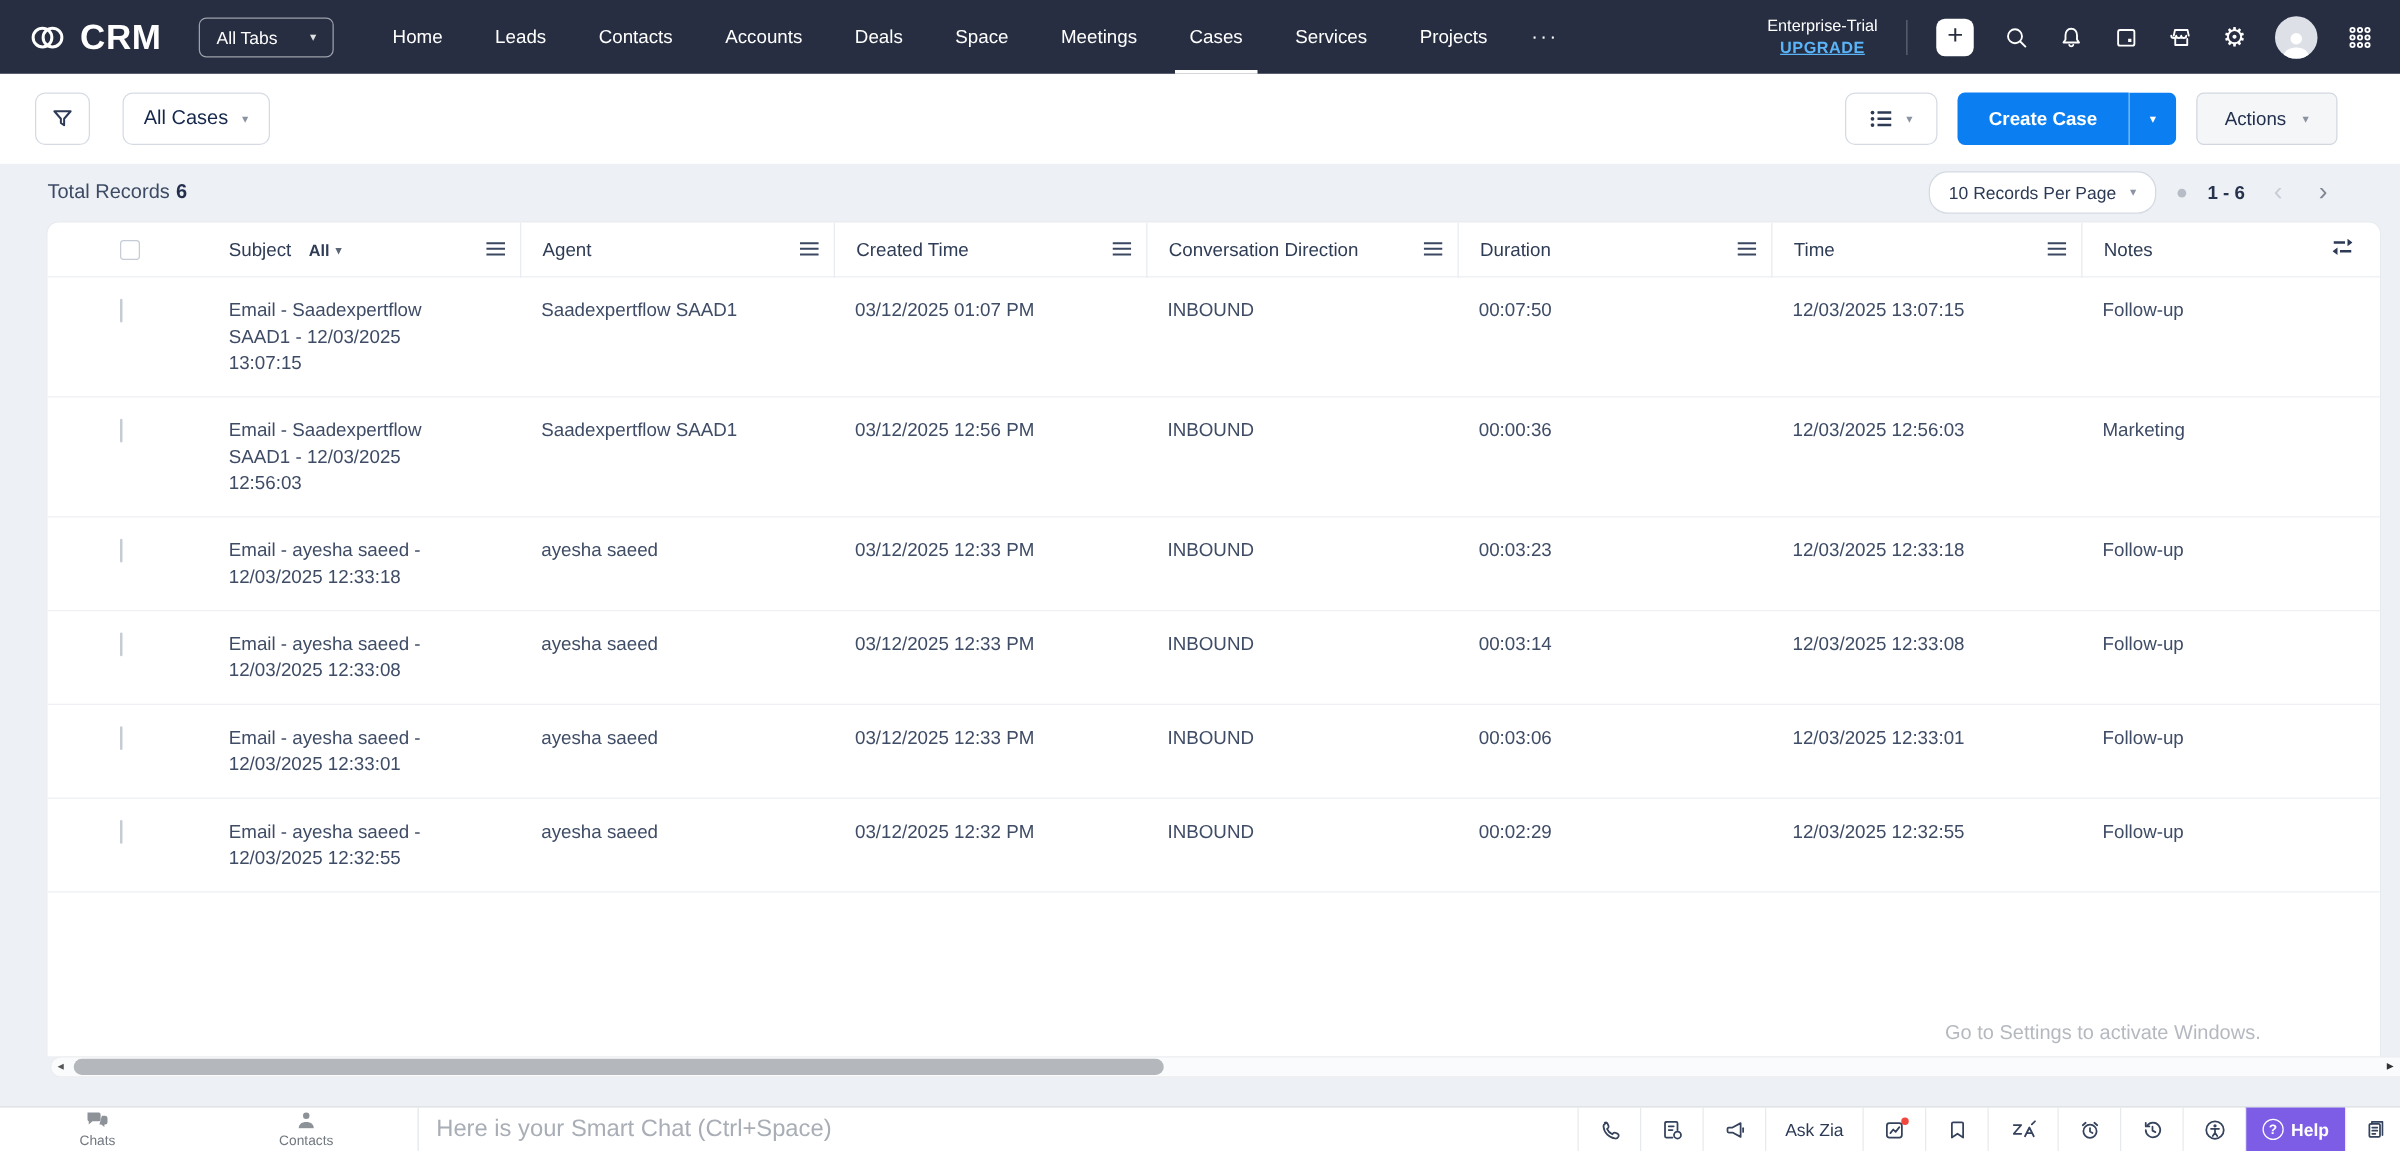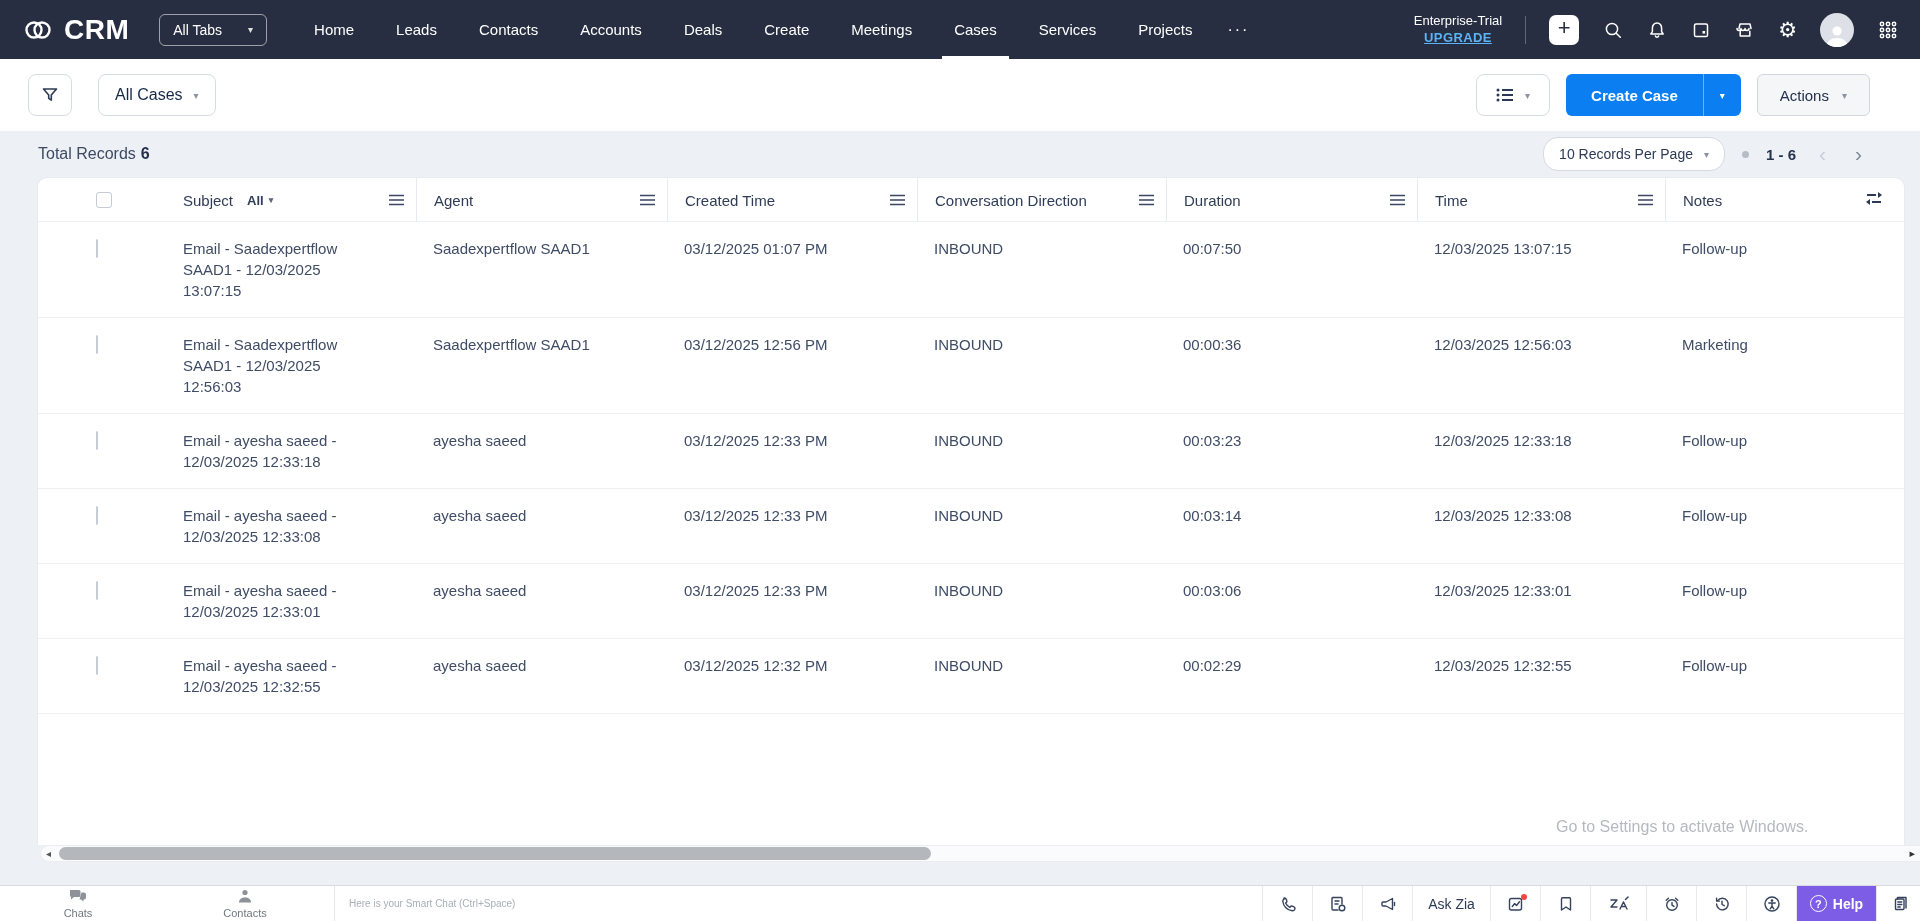--- a/index.html
+++ b/index.html
@@ -111,21 +111,21 @@
 
   
   .bottombar { position:absolute; left:0; right:0; bottom:0; height:36px; background:#fff;
     border-top:1px solid #d9dcdf; display:flex; align-items:stretch; z-index:30; }
   .dock-tab { display:flex; flex-direction:column; align-items:center; justify-content:center;
     gap:4px; color:#72787f; font-size:11px; cursor:pointer; }
   .dock-tab svg { fill:#8d9299; }
   .dock-tab.chats { width:156px; } .dock-tab.contacts { width:178px; }
   .chat-input-wrap { flex:1; border-left:1px solid #e4e7ea; display:flex; align-items:center;
     padding-left:14px; }
-  .chat-input-wrap input { border:none; outline:none; font-size:10px; width:100%;
+  .chat-input-wrap input { border:none; outline:none; font-size:19px; width:100%;
     font-family:"Liberation Sans", sans-serif; color:#000000; }
   .chat-input-wrap input::placeholder { color:#a9aeb6; }
   .dcell { width:50px; border-left:1px solid #e7eaed; display:flex; align-items:center;
     justify-content:center; cursor:pointer; position:relative; }
   .dcell svg { stroke:#35425c; fill:none; stroke-width:1.4; stroke-linecap:round; stroke-linejoin:round; }
   .dcell-zia { width:78px; font-size:14px; color:#2c3a55; }
   .red-dot { position:absolute; top:8px; right:13px; width:6px; height:6px; border-radius:50%;
     background:#f0483e; }
   .dcell-help { width:80px; background:#7d5ce6; display:flex; gap:6px; align-items:center;
     justify-content:center; color:#fff; font-size:14px; font-weight:700; }
@@ -149,21 +149,21 @@
   <div class="all-tabs">
     <span>All Tabs</span>
     <span class="caret">▾</span>
   </div>
   <nav class="tabs">
       <div class="tab">Home</div>
       <div class="tab">Leads</div>
       <div class="tab">Contacts</div>
       <div class="tab">Accounts</div>
       <div class="tab">Deals</div>
-      <div class="tab">Create</div>
+      <div class="tab">Space</div>
       <div class="tab">Meetings</div>
       <div class="tab active">Cases</div>
       <div class="tab">Services</div>
       <div class="tab">Projects</div>
     </nav>
   <div class="tab-more">···</div>
   <div class="nav-right">
     <div class="plan">
       <div>Enterprise-Trial</div>
       <div class="upgrade">UPGRADE</div>

